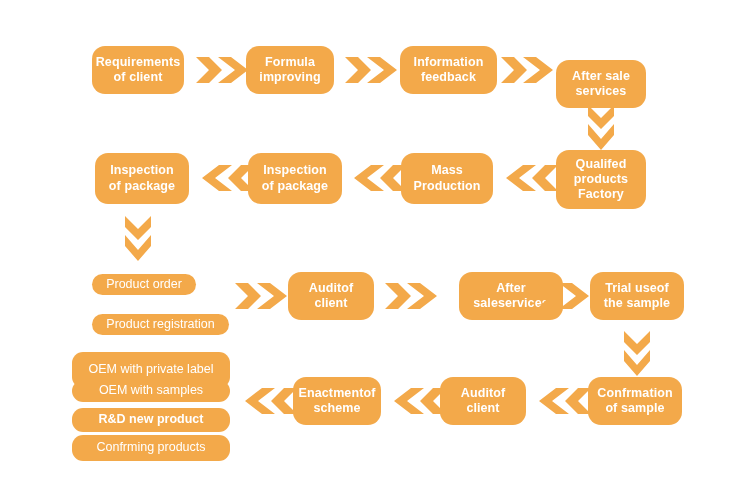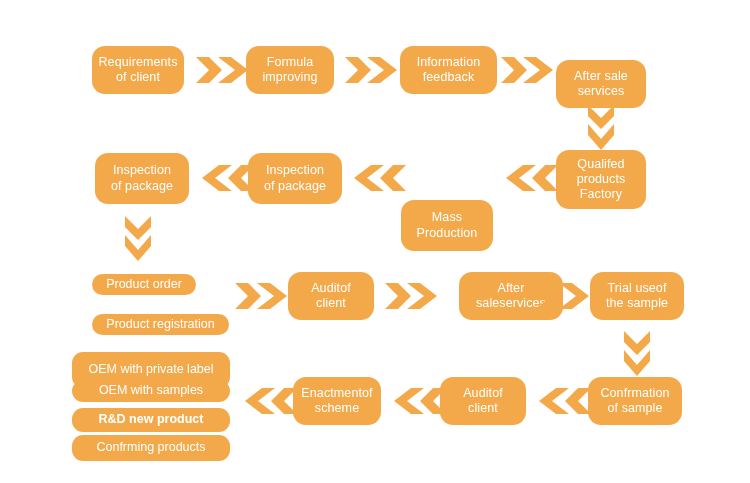--- a/index.html
+++ b/index.html
@@ -22,21 +22,21 @@
     position: absolute;
     background: #f3a94a;
     color: #ffffff;
     border-radius: 13px;
     display: flex;
     align-items: center;
     justify-content: center;
     text-align: center;
     font-size: 12.5px;
     line-height: 1.22;
-    font-weight: 400;
+    font-weight: 700;
     letter-spacing: 0.1px;
     box-sizing: border-box;
     padding: 2px 5px;
     white-space: pre-line;
   }
   .pill {
     position: absolute;
     background: #f3a94a;
     color: #ffffff;
     border-radius: 11px;
@@ -114,21 +114,21 @@
   <div class="node" style="left:248px; top:153px; width:94px; height:51px;">Inspection
 of package</div>
 
   <span class="chev" style="left:352px; top:165px; width:54px; height:26px;">
     <svg viewBox="0 0 54 26" xmlns="http://www.w3.org/2000/svg" aria-hidden="true">
       <path d="M54 0 L41 0 L28 13 L41 26 L54 26 L41 13 Z" fill="#f3a94a"></path>
       <path d="M32 0 L19 0 L2 13 L19 26 L32 26 L15 13 Z" fill="#f3a94a"></path>
     </svg>
   </span>
 
-  <div class="node" style="left:401px; top:153px; width:92px; height:51px;margin-top:47px;">Mass
+  <div class="node" style="left:401px; top:153px; width:92px; height:51px;">Mass
 Production</div>
 
   <span class="chev" style="left:504px; top:165px; width:54px; height:26px;">
     <svg viewBox="0 0 54 26" xmlns="http://www.w3.org/2000/svg" aria-hidden="true">
       <path d="M54 0 L41 0 L28 13 L41 26 L54 26 L41 13 Z" fill="#f3a94a"></path>
       <path d="M32 0 L19 0 L2 13 L19 26 L32 26 L15 13 Z" fill="#f3a94a"></path>
     </svg>
   </span>
 
   <div class="node" style="left:556px; top:150px; width:90px; height:59px;text-align:center;">Qualifed

